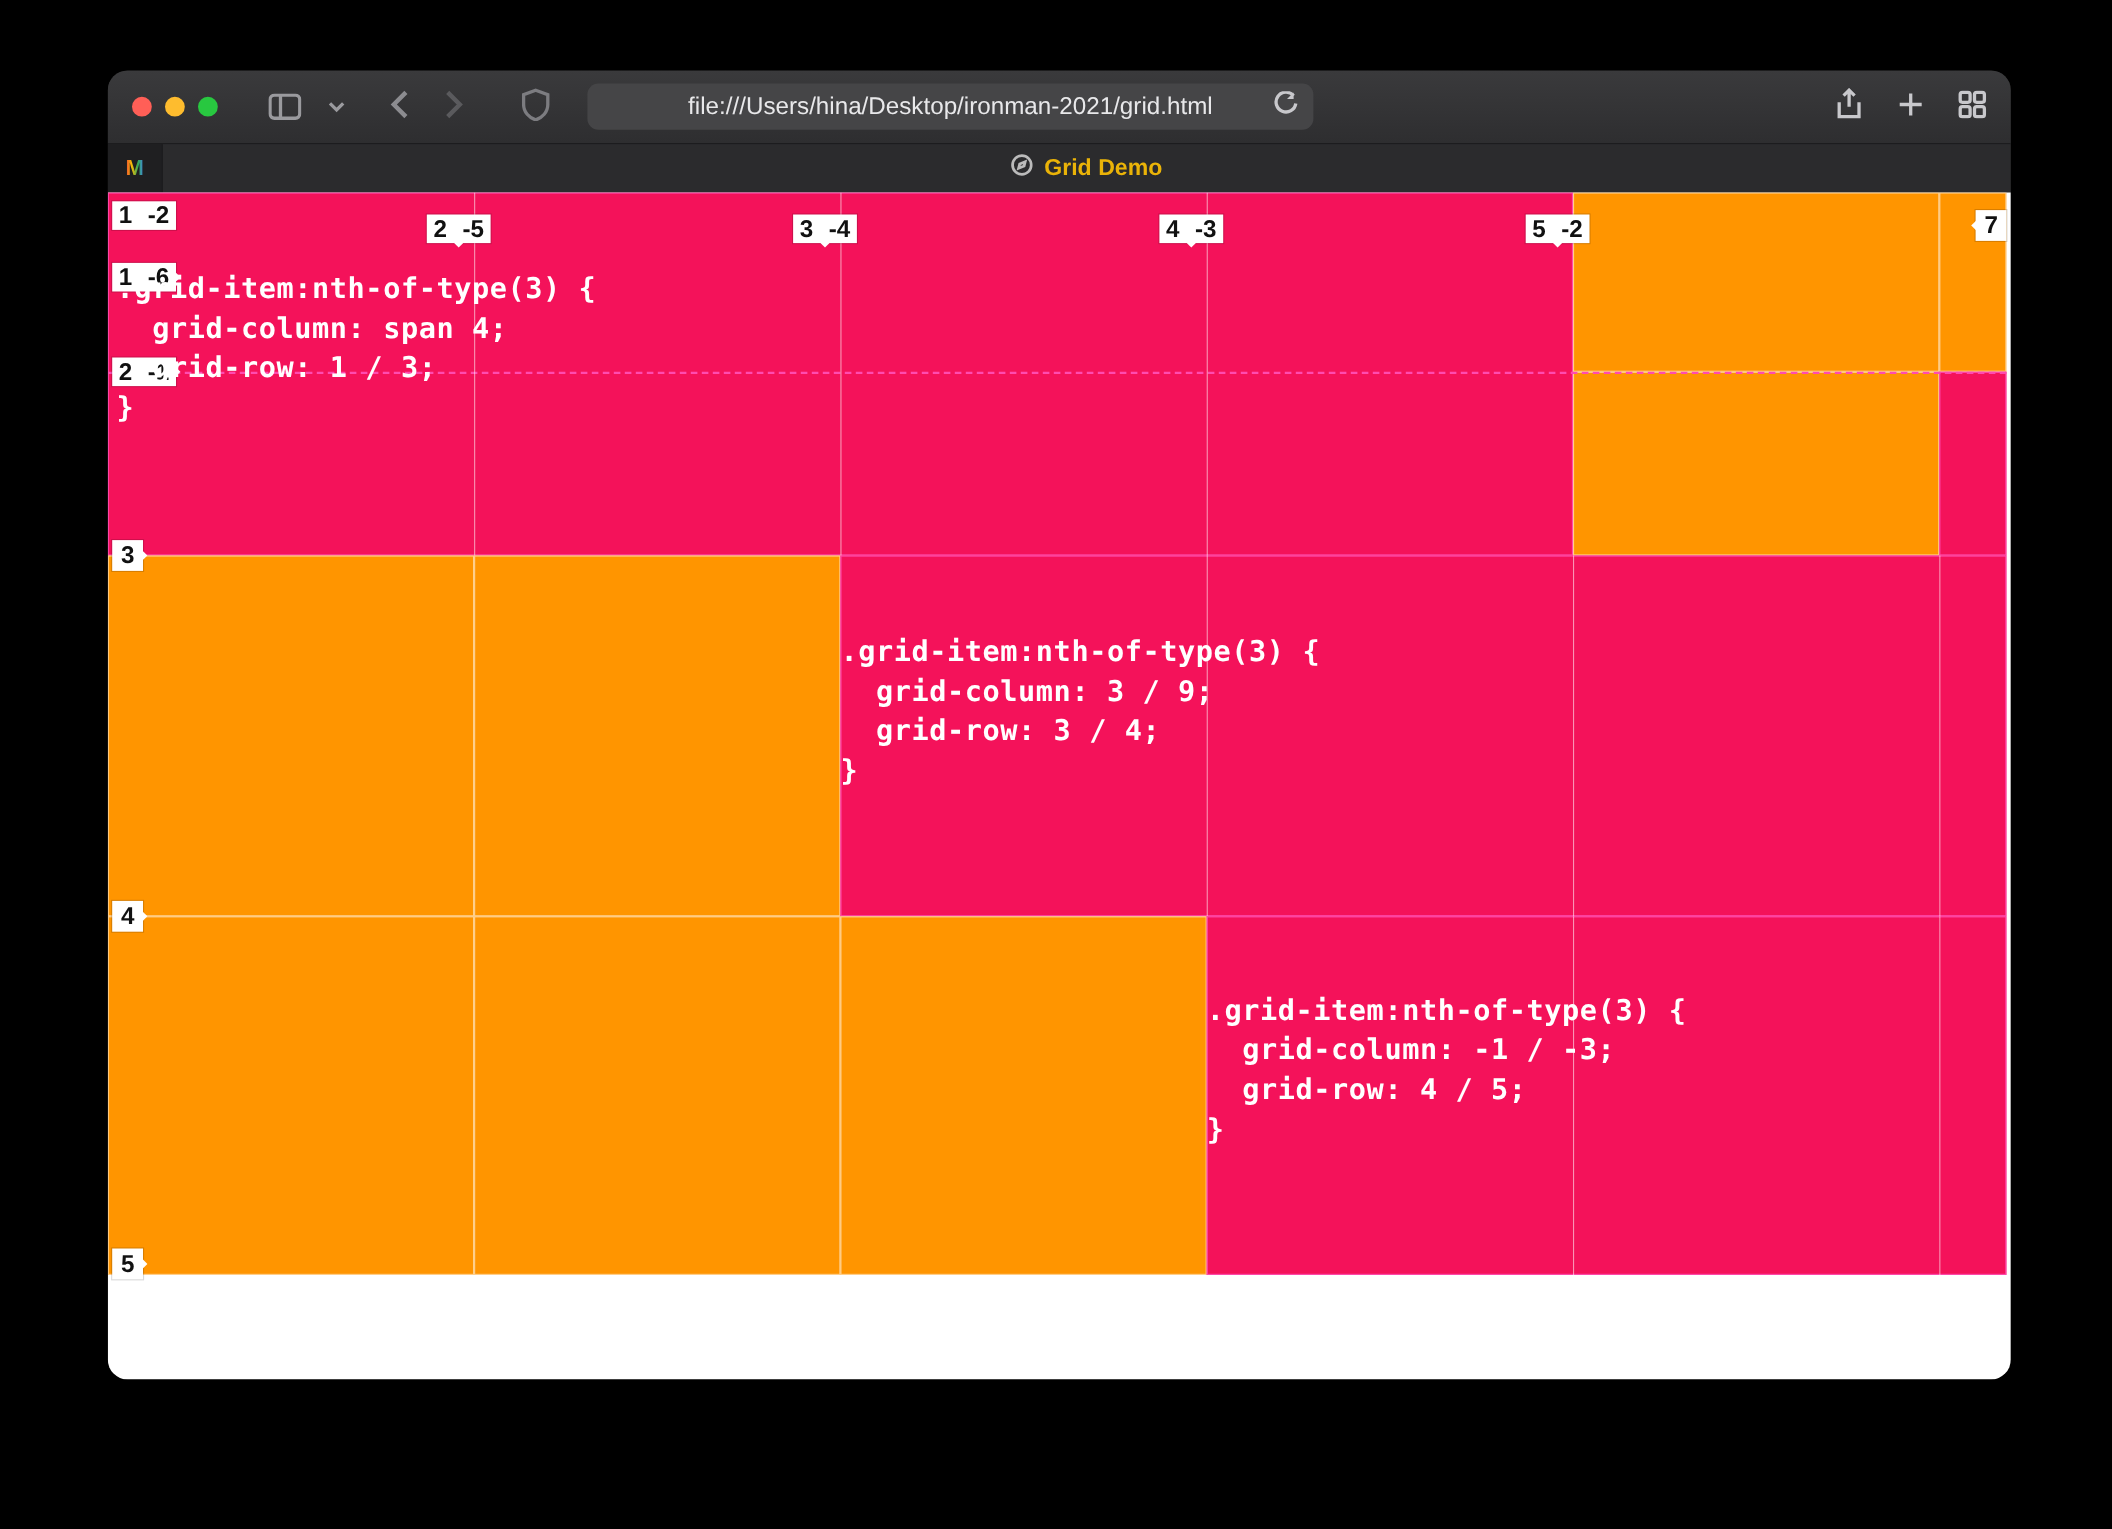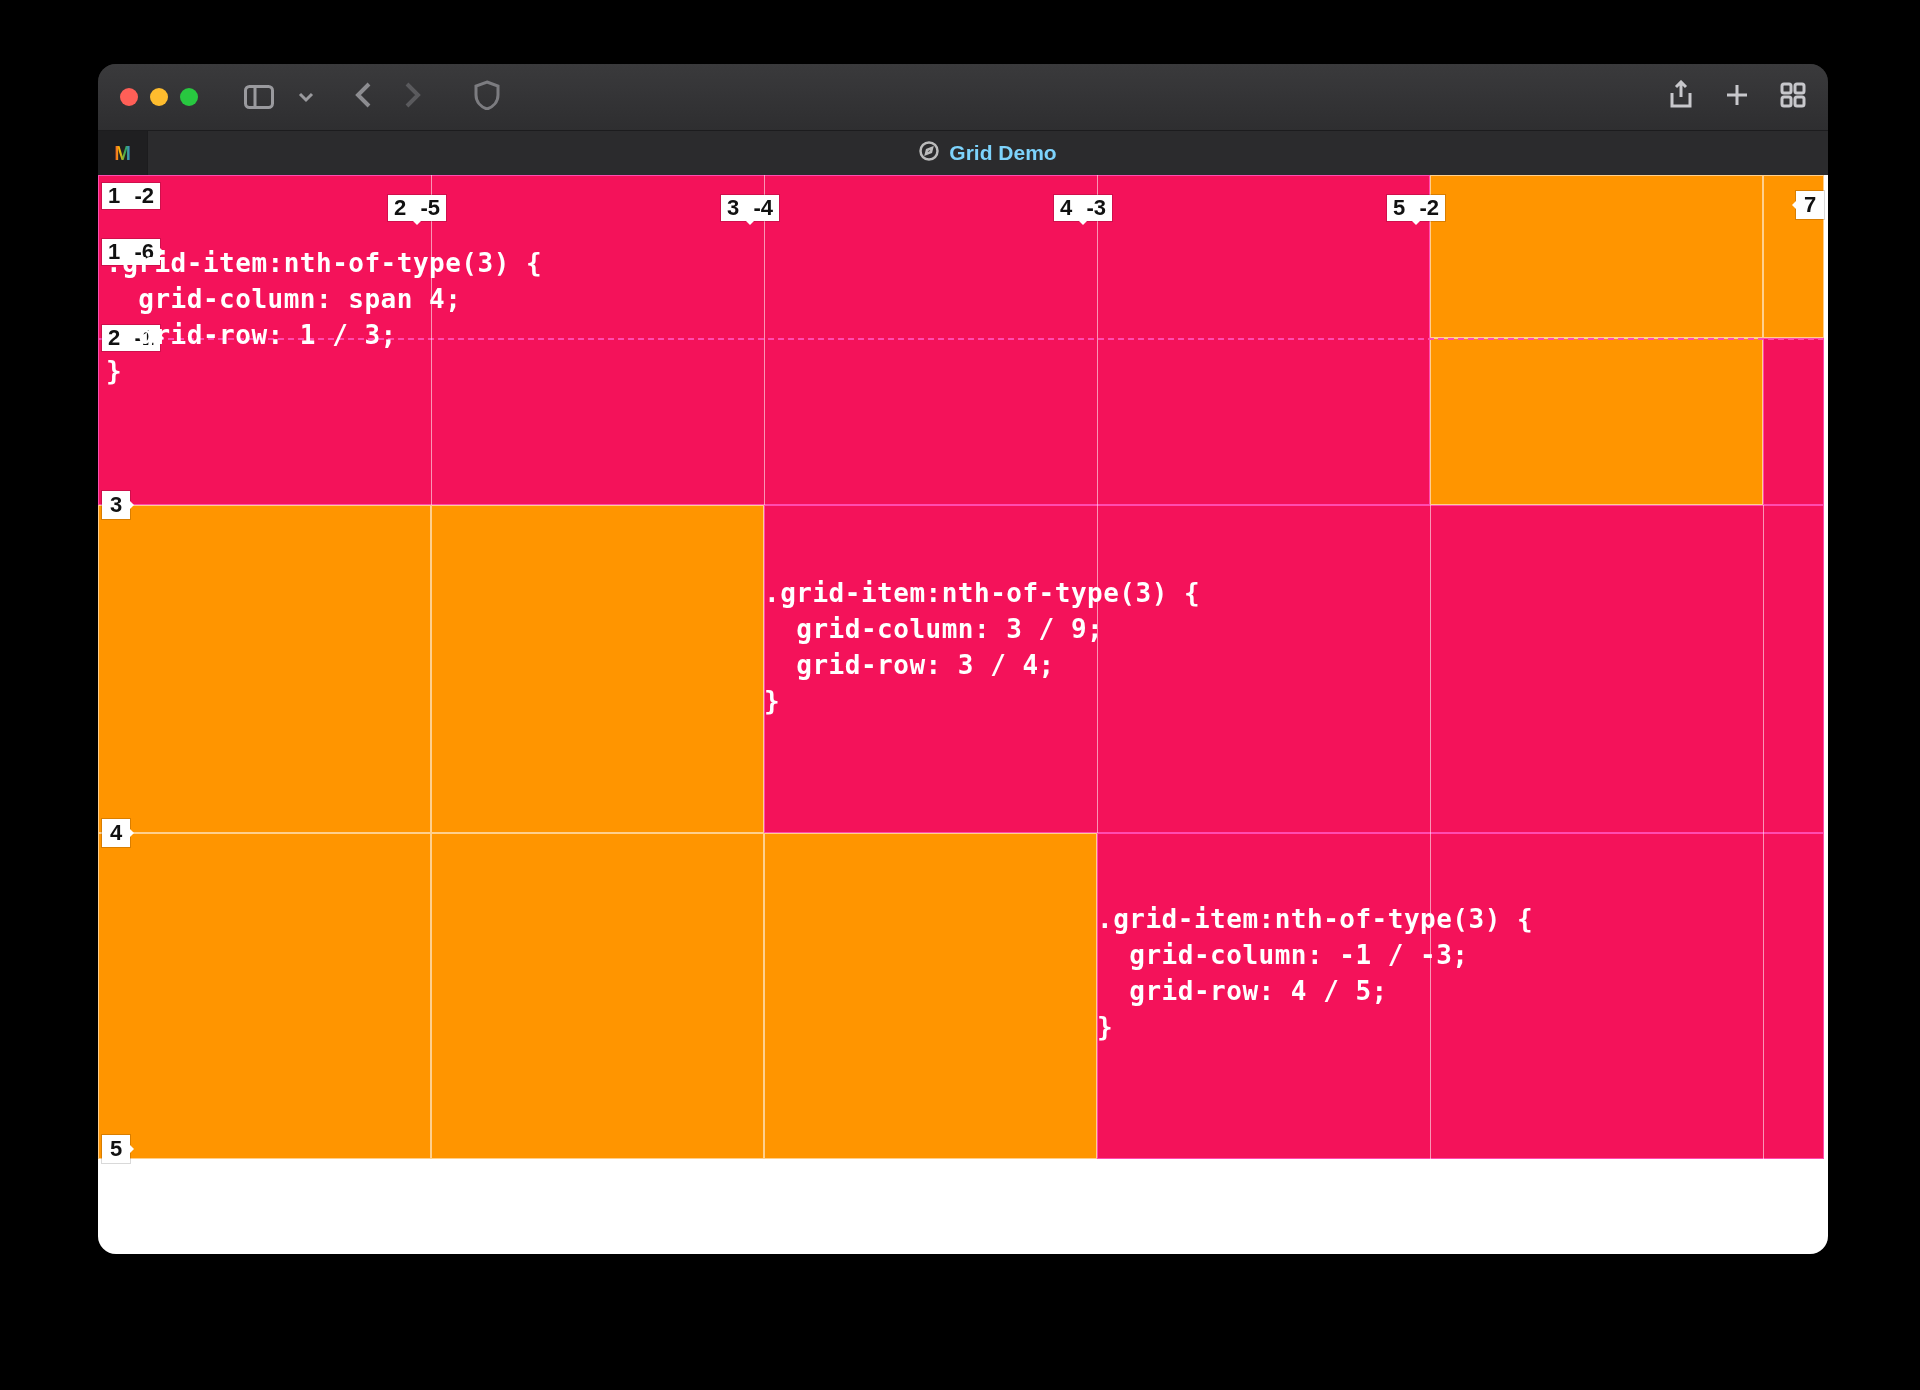--- a/index.html
+++ b/index.html
@@ -78,21 +78,21 @@
     align-items:center;
     border-top:1px solid #1c1c1e;
   }
   .favswrap { width:50px; height:45px; background:#1f1f21; display:flex; align-items:center; justify-content:center; border-right:1px solid #1c1c1e;}
   .gm-letter{
     font-weight:800; font-size:20px;
     background: linear-gradient(90deg,#ea4335,#fbbc05,#34a853,#4285f4);
     -webkit-background-clip:text; color:transparent;
   }
   
-  .tabcenter { flex:1; display:flex; align-items:center; justify-content:center; gap:10px; color:#7dd3fc; font-size:21px; font-weight:600;}
+  .tabcenter { flex:1; display:flex; align-items:center; justify-content:center; gap:10px; color:#eab308; font-size:21px; font-weight:600;}
   .compass svg { stroke:#bbb; fill:none; stroke-width:2.5;}
   
   
   .viewport {
     position:relative;
     width:100%;
     height: calc(100% - 66px - 45px);
     background:#fff;
     overflow:hidden;
   }
@@ -186,20 +186,29 @@
             </svg>
         </span>
       </div>
 
       <span class="shield">
         <svg width="26" height="30" viewBox="0 0 26 30">
             <path d="M13 2 L24 6 V15 C24 22 19 27 13 29 C7 27 2 22 2 15 V6 Z"></path>
           </svg>
       </span>
 
+      <div class="urlbar">
+        <span>file:///Users/hina/Desktop/ironman-2021/grid.html</span>
+        <span class="reload">
+          <svg width="22" height="22" viewBox="0 0 22 22">
+              <path d="M18 4 A9 9 0 1 0 20 11"></path>
+              <path d="M18 1 L18 7 L12 7" fill="#c8c8cc" stroke="none"></path>
+            </svg>
+        </span>
+      </div>
 
       <div class="right-tools">
         <span>
           <svg width="26" height="30" viewBox="0 0 26 30">
               <path d="M13 2 V17 M8 7 L13 2 L18 7 M4 13 V26 H22 V13"></path>
             </svg>
         </span>
         <span>
           <svg width="26" height="26" viewBox="0 0 26 26">
               <path d="M13 3 V23 M3 13 H23"></path>

